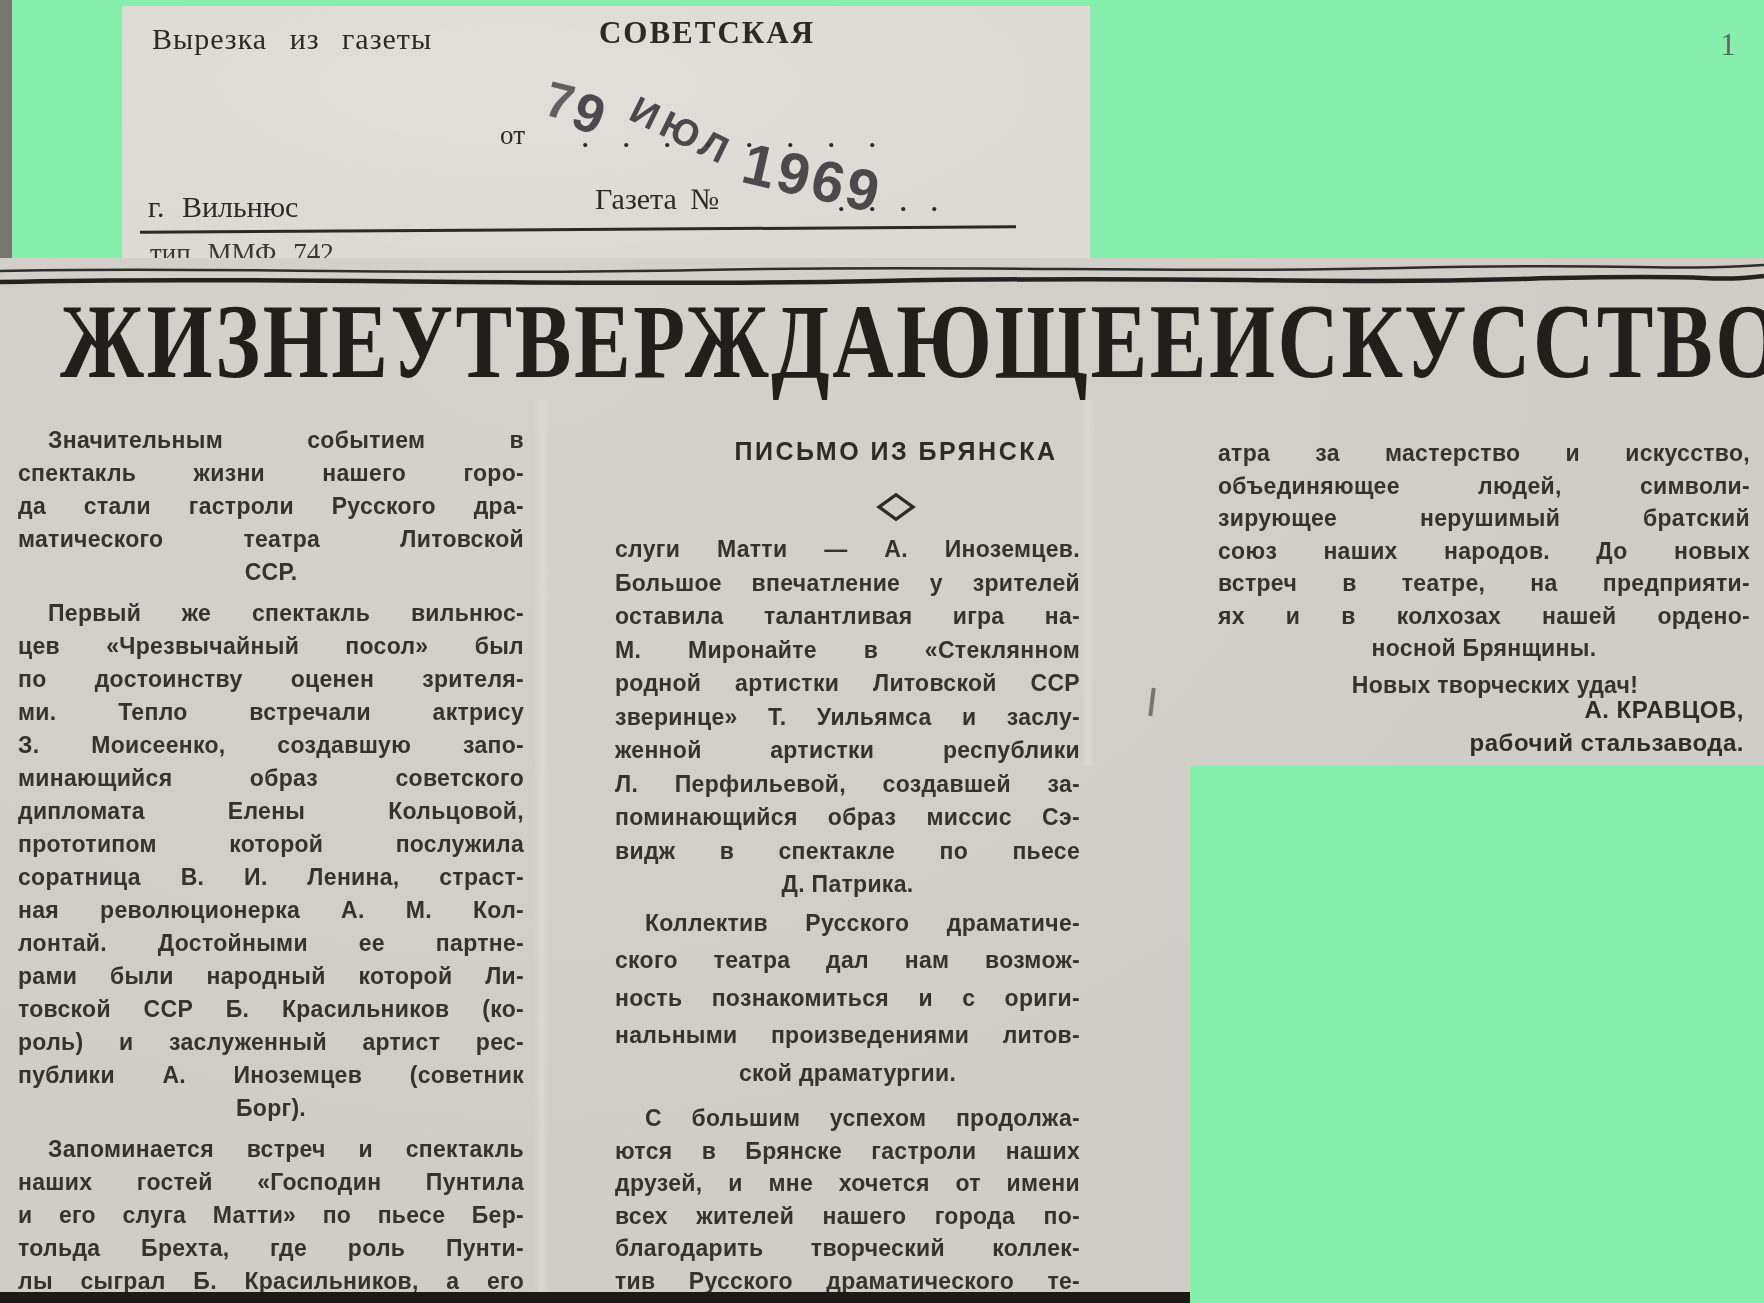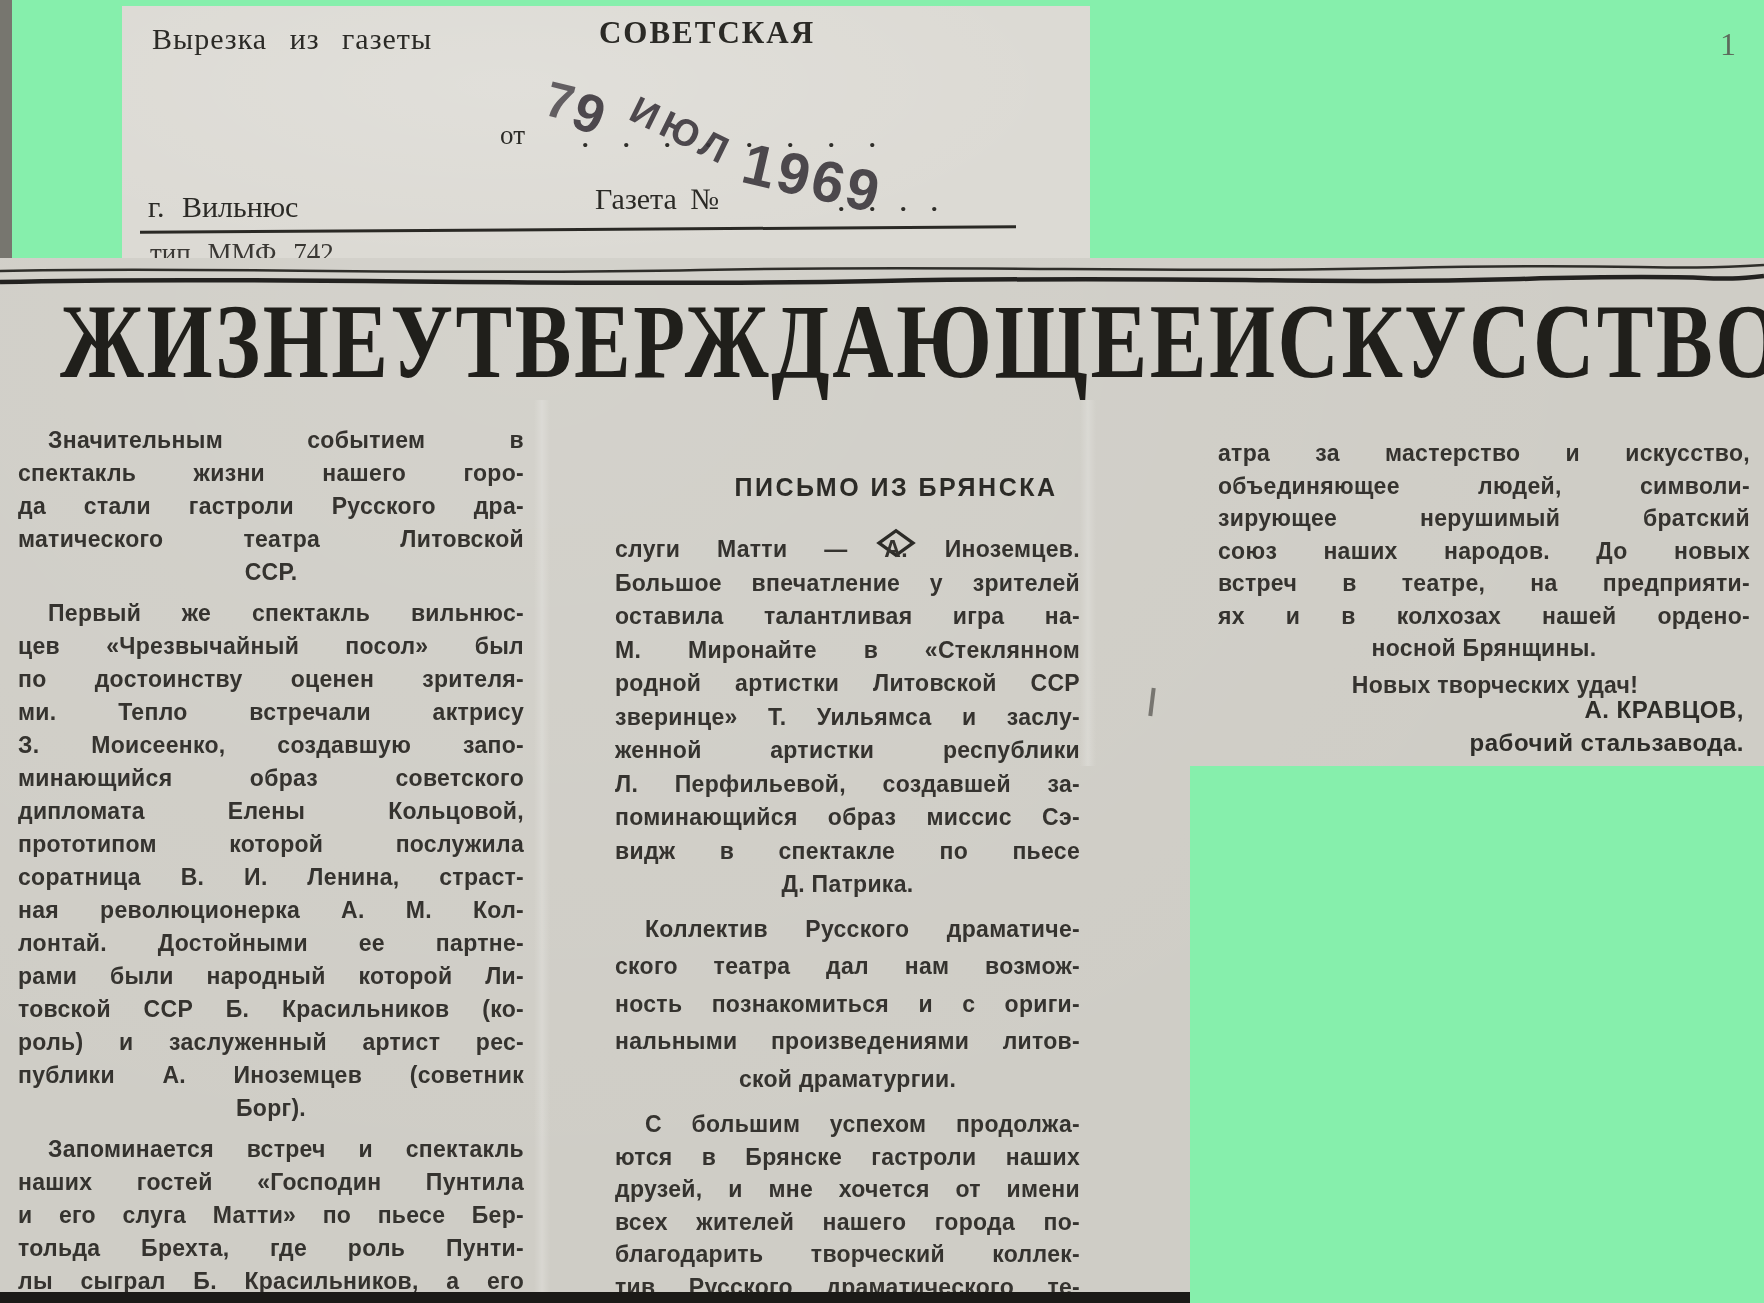--- a/index.html
+++ b/index.html
@@ -42,26 +42,26 @@
   .headline{position:absolute;left:60px;top:290px;width:1950px;display:flex;justify-content:space-between;
             font-family:"Liberation Serif",serif;font-weight:bold;font-size:100px;line-height:1;
             letter-spacing:3px;color:#201f1b;transform:scale(.85,1.05);transform-origin:left top;white-space:nowrap;}
   .col{position:absolute;font-size:23px;font-weight:bold;letter-spacing:.3px;}
   .col .jline{text-align:justify;text-align-last:justify;}
   .col .lline{text-align:center;}
   .para.indent .jline:first-child,.para.indent .lline:first-child{text-indent:30px;}
   .col1{left:18px;top:424px;width:506px;line-height:33px;}
   .col1 .para + .para{margin-top:8px;}
   .col2{left:615px;top:533px;width:465px;line-height:33.5px;}
-  .col2 .para:nth-child(2){margin-top:9px;line-height:37.5px;}
+  .col2 .para:nth-child(2){margin-top:3px;line-height:37.5px;}
   .col2 .para:nth-child(3){margin-top:10px;line-height:32.5px;}
   .col3{left:1218px;top:437px;width:532px;line-height:32.5px;}
   .col3 .para + .para{margin-top:4px;}
   .col3 .para.indent .lline:first-child{text-indent:22px;}
-  .col2-head{position:absolute;left:710px;top:437px;width:372px;text-align:center;margin-top:36px;}
+  .col2-head{position:absolute;left:710px;top:437px;width:372px;text-align:center;}
   .c2h{font-size:25px;font-weight:bold;letter-spacing:2.5px;color:#2c2b27;}
   .orn-wrap{margin-top:27px;display:flex;justify-content:center;}
   .ornament{width:20px;height:20px;border:4px solid #2c2b27;transform:scaleY(.72) rotate(45deg);}
   .sig1,.sig2{position:absolute;left:1218px;width:526px;text-align:right;
               font-size:24px;font-weight:bold;letter-spacing:.5px;color:#2e2d29;}
   .sig1{top:696px;}
   .sig2{top:729px;}
   .seam{position:absolute;background:linear-gradient(90deg,transparent,rgba(255,255,255,.20),transparent);}
   .seam1{left:534px;top:400px;width:16px;height:903px;}
   .seam2{left:1080px;top:400px;width:16px;height:366px;}

